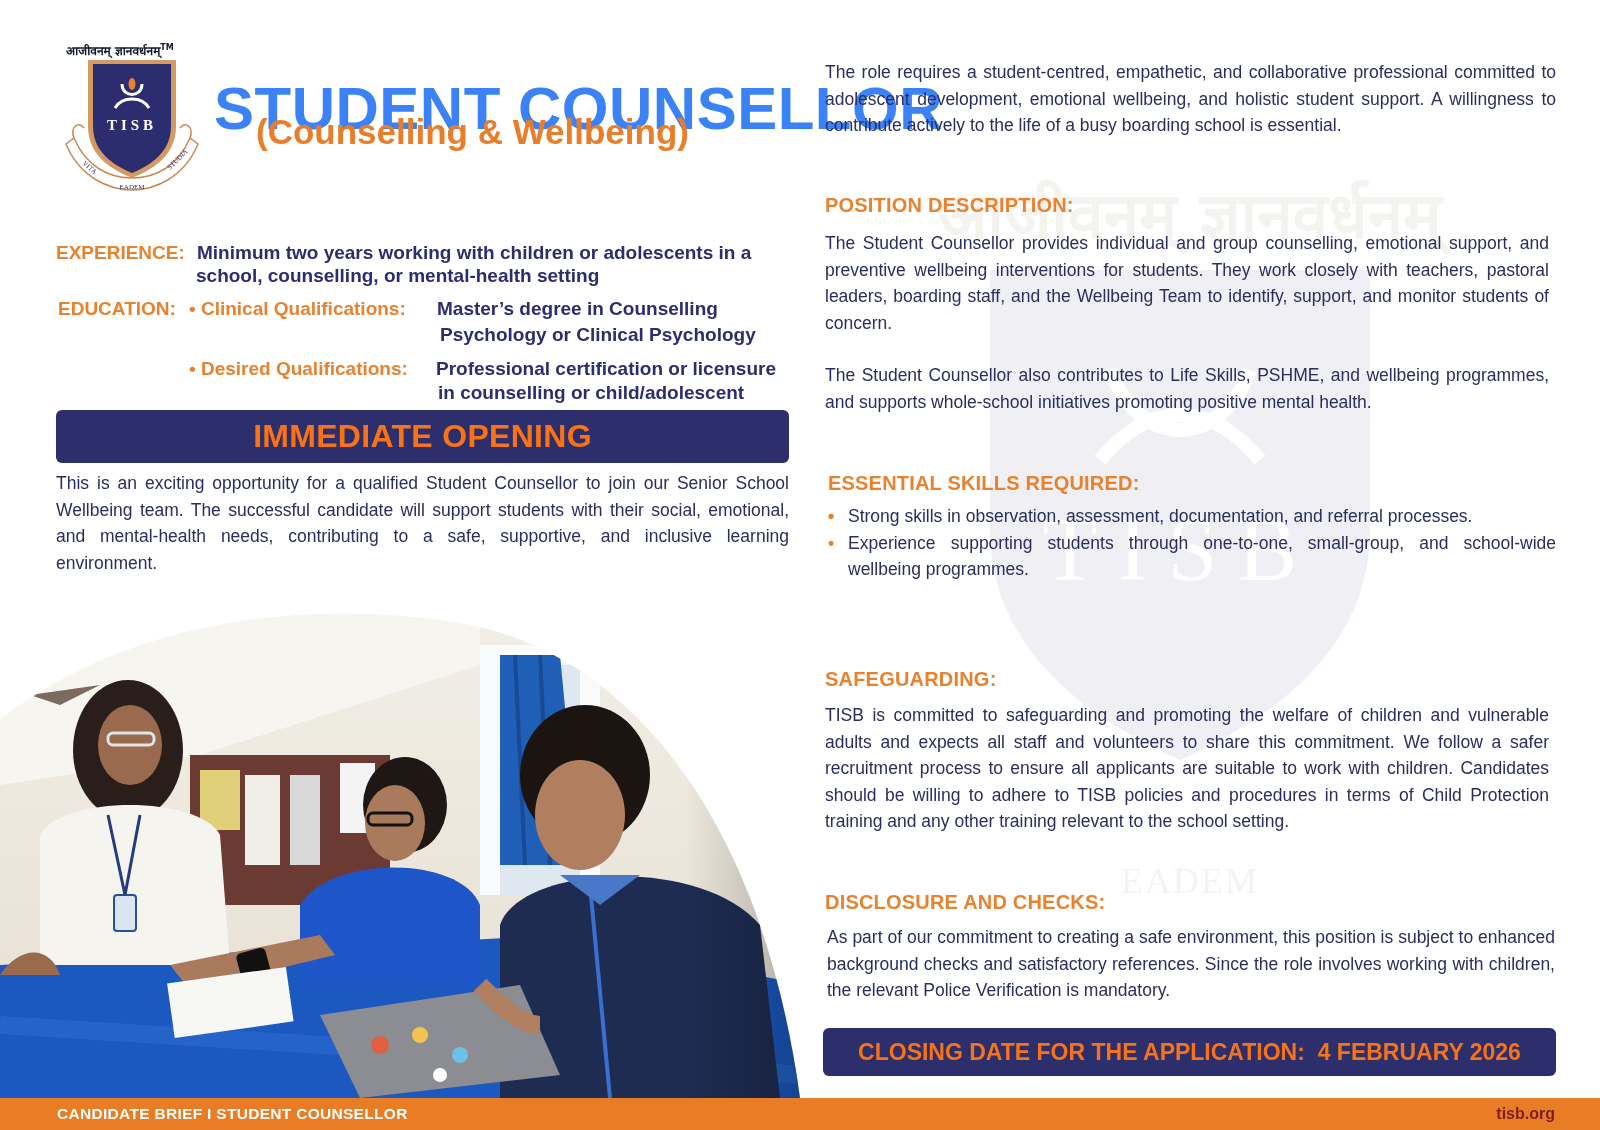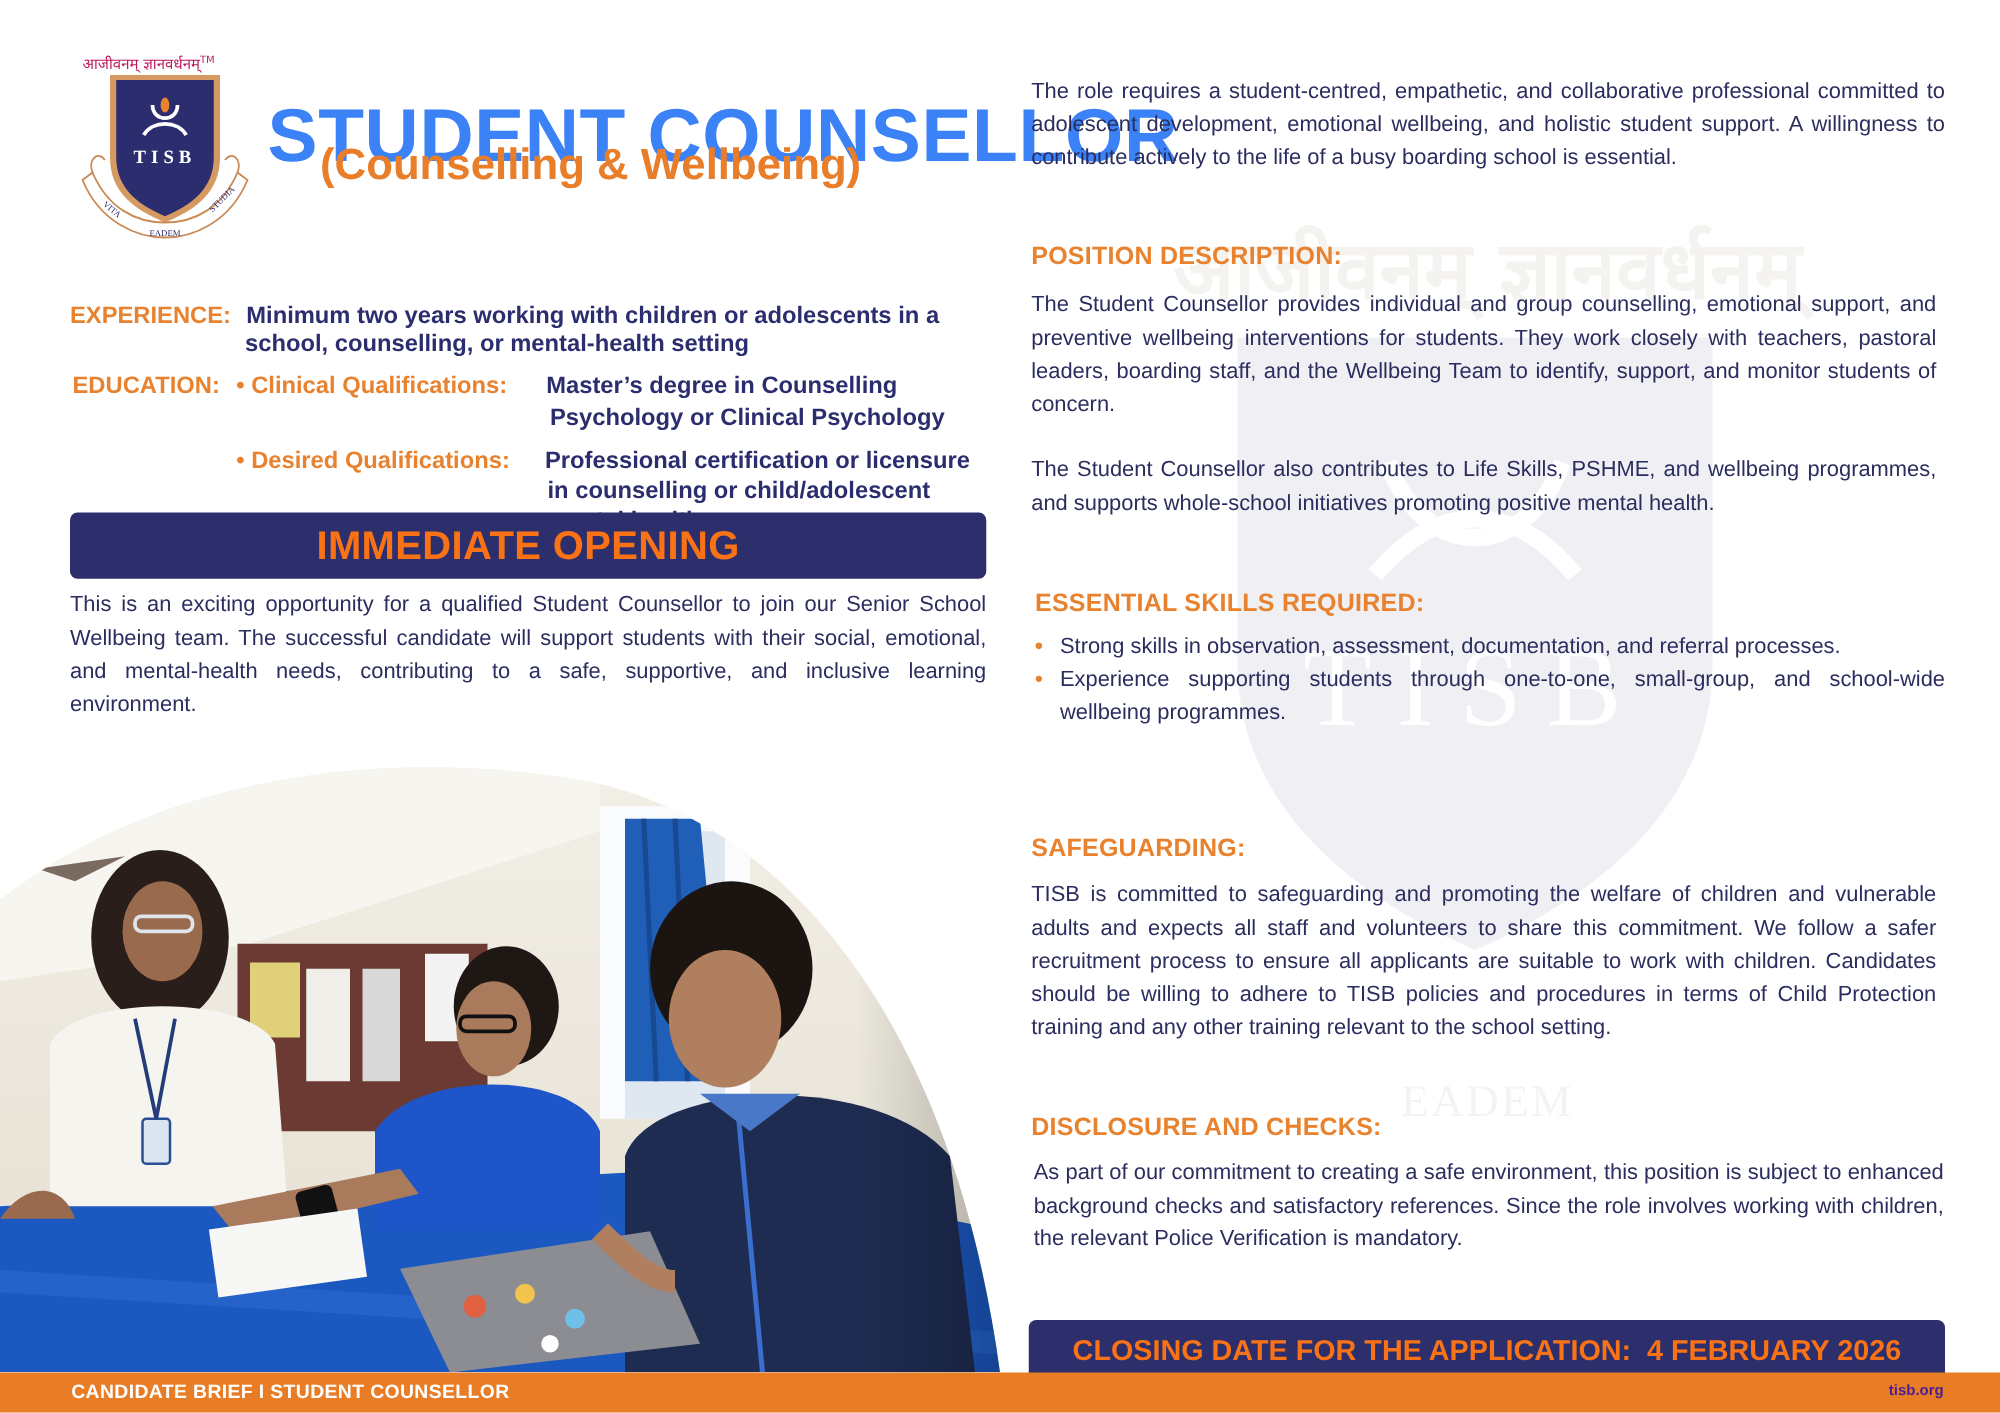--- a/index.html
+++ b/index.html
@@ -9,21 +9,21 @@
   .page { position: absolute; left: 0; top: 0; width: 1600px; height: 1130px; background: #ffffff; }
 
   
   .watermark { position: absolute; left: 870px; top: 170px; width: 640px; height: 760px; opacity: 0.07; pointer-events: none; }
   .watermark .wm-sanskrit { position: absolute; left: 0; top: 0; width: 640px; text-align: center; font-family: "DejaVu Sans", sans-serif; font-size: 64px; font-weight: bold; color: #7a6030; }
   .watermark .wm-shield { position: absolute; left: 100px; top: 80px; width: 420px; height: 520px; }
   .watermark .wm-eadem { position: absolute; left: 0; top: 690px; width: 640px; text-align: center; font-family: "Liberation Serif", serif; font-size: 36px; color: #7a6030; letter-spacing: 2px; }
 
   
   .logo { position: absolute; left: 60px; top: 42px; width: 144px; height: 150px; }
-  .logo-sanskrit { position: absolute; left: 6px; top: 0; font-family: "DejaVu Sans", sans-serif; font-size: 12px; font-weight: normal; color: #be185d; white-space: nowrap; }
+  .logo-sanskrit { position: absolute; left: 6px; top: 0; font-family: "DejaVu Sans", sans-serif; font-size: 12px; font-weight: bold; color: #0f172a; white-space: nowrap; }
   .logo-tm { font-size: 8px; vertical-align: super; }
   .logo svg { position: absolute; left: 0; top: 16px; }
 
   
   .title-main { position: absolute; left: 214px; top: 74px; font-family: "Liberation Sans", sans-serif; font-weight: bold; font-size: 60px; color: #3b82f6; letter-spacing: 0.5px; white-space: nowrap; }
   .title-sub { position: absolute; left: 214px; top: 112px; font-family: "Liberation Sans", sans-serif; font-weight: bold; font-size: 35px; color: #e87d2a; white-space: nowrap; margin-left: 42px; }
 
   .label-orange { color: #e8822e; font-weight: bold; }
   .text-navy { color: #2b2d6e; font-weight: bold; }
 
@@ -40,21 +40,21 @@
   .skills li { position: relative; padding-left: 22px; text-align: justify; text-align-last: left; }
   .skills li .bullet { position: absolute; left: 2px; top: 0; color: #e8822e; font-weight: bold; }
 
   
   .photo { position: absolute; left: 0; top: 605px; width: 805px; height: 493px; overflow: hidden; }
   .photo svg { display: block; }
 
   
   .footer { position: absolute; left: 0; top: 1098px; width: 1600px; height: 36px; background: #e87d26; }
   .footer-left { position: absolute; left: 57px; top: 7px; font-size: 15.5px; font-weight: bold; color: #ffffff; letter-spacing: 0.3px; }
-  .footer-right { position: absolute; right: 45px; top: 7px; font-size: 12px; font-weight: bold; color: #4c1d95; }
+  .footer-right { position: absolute; right: 45px; top: 7px; font-size: 16px; font-weight: bold; color: #7f1d1d; }
 </style>
 </head>
 <body>
 
 <div class="page">
 
   <div class="watermark">
     <div class="wm-sanskrit">आजीवनम् ज्ञानवर्धनम्</div>
     <svg class="wm-shield" viewBox="0 0 420 520">
       <path d="M20 20 H400 V280 C400 400 300 470 210 510 C120 470 20 400 20 280 Z" fill="#2b2d6e"></path>
@@ -193,19 +193,19 @@
     <li><span class="bullet">•</span><span>Strong skills in observation, assessment, documentation, and referral processes.</span></li>
     <li><span class="bullet">•</span><span>Experience supporting students through one-to-one, small-group, and school-wide wellbeing programmes.</span></li>
   </ul>
 
   <h3 class="section-head" style="left:825px; top:668px;">SAFEGUARDING:</h3>
   <p class="para" style="left:825px; top:702px; width:724px;">TISB is committed to safeguarding and promoting the welfare of children and vulnerable adults and expects all staff and volunteers to share this commitment. We follow a safer recruitment process to ensure all applicants are suitable to work with children. Candidates should be willing to adhere to TISB policies and procedures in terms of Child Protection training and any other training relevant to the school setting.</p>
 
   <h3 class="section-head" style="left:825px; top:891px;">DISCLOSURE AND CHECKS:</h3>
   <p class="para" style="left:827px; top:924px; width:728px;">As part of our commitment to creating a safe environment, this position is subject to enhanced background checks and satisfactory references. Since the role involves working with children, the relevant Police Verification is mandatory.</p>
 
-  <div class="banner banner-closing" style="white-space:pre;margin-top:28px;">CLOSING DATE FOR THE APPLICATION:  4 FEBRUARY 2026</div>
+  <div class="banner banner-closing" style="white-space:pre;">CLOSING DATE FOR THE APPLICATION:  4 FEBRUARY 2026</div>
 
   <div class="footer">
     <span class="footer-left">CANDIDATE BRIEF I STUDENT COUNSELLOR</span>
     <span class="footer-right">tisb.org</span>
   </div>
 </div>
 
 </body></html>

